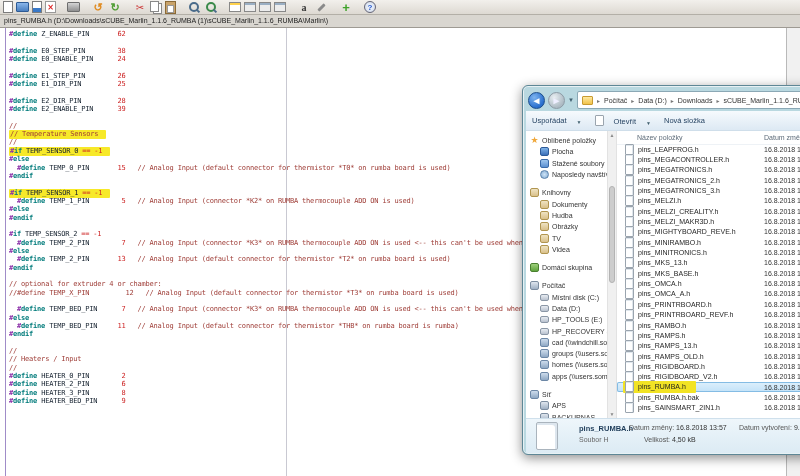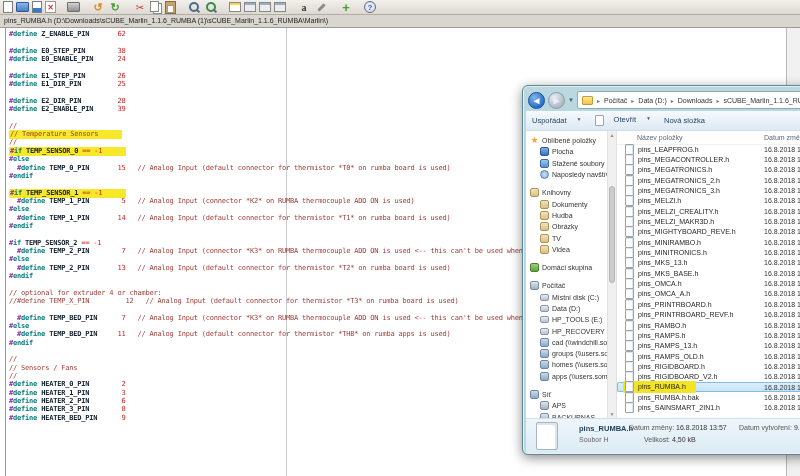--- a/index.html
+++ b/index.html
@@ -38,43 +38,43 @@
     border-bottom:1px solid #9e9a93;box-sizing:border-box;z-index:1;
     font-size:7px;color:#222;line-height:12px;padding-left:4px;white-space:nowrap;overflow:hidden}
   .ed-code{position:absolute;left:0;top:28px;width:786px;bottom:0;background:#fff;overflow:hidden;z-index:1}
   .gutterline{position:absolute;left:5px;top:0;bottom:0;width:1px;background:#a08cc8}
   .guideline{position:absolute;left:286px;top:0;bottom:0;width:1px;background:#c9c9d2}
   .ed-sb{position:absolute;left:786px;top:28px;width:14px;bottom:0;background:#f1f1f1;border-left:1px solid #b9b9b9;box-sizing:border-box;z-index:1}
   .codewrap{position:absolute;left:9px;top:2px;right:0}
   .cl{height:8.35px;white-space:pre;font-family:"DejaVu Sans Mono",monospace;font-size:7px;line-height:8.35px;letter-spacing:-0.2px;color:#222}
   .cl .kw{color:#007b7b;font-weight:bold}
   .cl .hsh{color:#8b2fa8;font-weight:bold}
-  .cl .id{color:#14202e;font-weight:bold}
+  .cl .id{color:#14202e;font-weight:normal}
   .cl .num{color:#cc2222}
   .cl .c{color:#9e3c36}
-  .cl .mark{background:#f7e929;padding:0 24px 1px 1px;border-radius:1px}
+  .cl .mark{background:#f7e929;padding:0 8px 1px 1px;border-radius:1px}
   
   .explorer{position:absolute;left:522px;top:85px;width:380px;height:370px;z-index:5;
     background:#b9d8e0;border:1px solid #5e8796;border-radius:6px;
     box-shadow:0 3px 12px rgba(0,0,0,.45), inset 0 0 0 1px rgba(255,255,255,.65);
     box-sizing:border-box;padding:3px}
   .addr-row{height:22px;display:flex;align-items:center;gap:3px;padding:0 2px}
   .nav-circle{width:17px;height:17px;border-radius:50%;flex:none;display:flex;align-items:center;justify-content:center;
     font-size:10px;color:#fff;box-sizing:border-box}
   .btn-back{background:radial-gradient(circle at 35% 30%,#7db4ef,#2a6fce 70%);border:1px solid #1c4e8a}
   .btn-fwd{background:radial-gradient(circle at 35% 30%,#e8eef2,#aebbc4 70%);border:1px solid #8d9ba5;color:#eef}
   .addr-drop{font-size:6px;color:#41606f}
   .addr-box{flex:1;height:16px;background:#fff;border:1px solid #8ba8b5;border-radius:2px;
     display:flex;align-items:center;gap:3px;padding:0 4px;font-size:7px;color:#333;overflow:hidden;white-space:nowrap}
   .crumb-folder{width:9px;height:7px;background:linear-gradient(#ffe9a0,#f0c24a);border:1px solid #c89a30;border-radius:1px;flex:none}
   .crumb-sep{color:#777;font-size:6px;padding:0 1px}
   .crumb{color:#333}
   .exp-toolbar{height:19px;background:linear-gradient(#f6fafd,#dde9f4);border-bottom:1px solid #cfdeea;
     display:flex;align-items:center;gap:13px;padding-left:6px;font-size:7.5px;color:#1e3c5c}
-  .tb-item{display:flex;align-items:flex-start;gap:10px}
+  .tb-item{display:flex;align-items:flex-end;gap:10px}
   .tb-caret{font-size:5px;color:#41606f}
   .tb-doc{width:7px;height:9px;background:#fff;border:1px solid #9aa4ae;border-radius:1px}
   .exp-main{display:flex;height:287px;background:#fff}
   .navpane{width:81px;background:#fff;padding-top:4px;box-sizing:border-box;overflow:hidden}
   .nav-sec{margin-bottom:7px}
   .nav-item{height:11.3px;display:flex;align-items:center;gap:3px;font-size:7px;color:#333;white-space:nowrap;overflow:hidden}
   .si{width:9px;height:9px;border-radius:2px;flex:none;box-sizing:border-box}
   .si-star{border:none;border-radius:0;color:#f0a83c;font-size:9px;line-height:9px;text-align:center}
   .si-star::after{content:'★'}
   .si-desktop{background:linear-gradient(#7fb3e8,#3b6fb8);border:1px solid #2c5a99}
@@ -177,42 +177,40 @@
       <div class="cl"><span class="mark"><span class="c">// Temperature Sensors</span></span></div>
       <div class="cl"><span class="c">//</span></div>
       <div class="cl"><span class="mark"><span class="hsh">#</span><span class="kw">if</span> <span class="id">TEMP_SENSOR_0</span> <span class="num">==</span> <span class="num">-1</span></span></div>
       <div class="cl"><span class="hsh">#</span><span class="kw">else</span></div>
       <div class="cl">  <span class="hsh">#</span><span class="kw">define</span> <span class="id">TEMP_0_PIN</span>       <span class="num">15</span>   <span class="c">// Analog Input (default connector for thermistor *T0* on rumba board is used)</span></div>
       <div class="cl"><span class="hsh">#</span><span class="kw">endif</span></div>
       <div class="cl">&nbsp;</div>
       <div class="cl"><span class="mark"><span class="hsh">#</span><span class="kw">if</span> <span class="id">TEMP_SENSOR_1</span> <span class="num">==</span> <span class="num">-1</span></span></div>
       <div class="cl">  <span class="hsh">#</span><span class="kw">define</span> <span class="id">TEMP_1_PIN</span>        <span class="num">5</span>   <span class="c">// Analog Input (connector *K2* on RUMBA thermocouple ADD ON is used)</span></div>
       <div class="cl"><span class="hsh">#</span><span class="kw">else</span></div>
-      <div class="cl">  <span class="hsh">#</span><span class="kw">define</span> <span class="id">TEMP_1_PIN</span>       <span class="num">14</span>   <span class="c">// Analog Input (default connector for thermistor *T1* on rumba board is used)</span></div>
       <div class="cl"><span class="hsh">#</span><span class="kw">endif</span></div>
       <div class="cl">&nbsp;</div>
       <div class="cl"><span class="hsh">#</span><span class="kw">if</span> <span class="id">TEMP_SENSOR_2</span> <span class="num">==</span> <span class="num">-1</span></div>
       <div class="cl">  <span class="hsh">#</span><span class="kw">define</span> <span class="id">TEMP_2_PIN</span>        <span class="num">7</span>   <span class="c">// Analog Input (connector *K3* on RUMBA thermocouple ADD ON is used &lt;-- this can't be used when TEMP_SENSOR_BED is defined as thermocouple)</span></div>
       <div class="cl"><span class="hsh">#</span><span class="kw">else</span></div>
       <div class="cl">  <span class="hsh">#</span><span class="kw">define</span> <span class="id">TEMP_2_PIN</span>       <span class="num">13</span>   <span class="c">// Analog Input (default connector for thermistor *T2* on rumba board is used)</span></div>
       <div class="cl"><span class="hsh">#</span><span class="kw">endif</span></div>
       <div class="cl">&nbsp;</div>
       <div class="cl"><span class="c">// optional for extruder 4 or chamber:</span></div>
       <div class="cl"><span class="c">//#define TEMP_X_PIN         12   // Analog Input (default connector for thermistor *T3* on rumba board is used)</span></div>
       <div class="cl">&nbsp;</div>
       <div class="cl">  <span class="hsh">#</span><span class="kw">define</span> <span class="id">TEMP_BED_PIN</span>      <span class="num">7</span>   <span class="c">// Analog Input (connector *K3* on RUMBA thermocouple ADD ON is used &lt;-- this can't be used when TEMP_SENSOR_2 is defined as thermocouple)</span></div>
       <div class="cl"><span class="hsh">#</span><span class="kw">else</span></div>
-      <div class="cl">  <span class="hsh">#</span><span class="kw">define</span> <span class="id">TEMP_BED_PIN</span>     <span class="num">11</span>   <span class="c">// Analog Input (default connector for thermistor *THB* on rumba apps is used)</span></div>
+      <div class="cl">  <span class="hsh">#</span><span class="kw">define</span> <span class="id">TEMP_BED_PIN</span>     <span class="num">11</span>   <span class="c">// Analog Input (default connector for thermistor *THB* on rumba board is rumba)</span></div>
       <div class="cl"><span class="hsh">#</span><span class="kw">endif</span></div>
       <div class="cl">&nbsp;</div>
       <div class="cl"><span class="c">//</span></div>
-      <div class="cl"><span class="c">// Sensors / Fans</span></div>
+      <div class="cl"><span class="c">// Heaters / Input</span></div>
       <div class="cl"><span class="c">//</span></div>
       <div class="cl"><span class="hsh">#</span><span class="kw">define</span> <span class="id">HEATER_0_PIN</span>        <span class="num">2</span></div>
-      <div class="cl"><span class="hsh">#</span><span class="kw">define</span> <span class="id">HEATER_1_PIN</span>        <span class="num">3</span></div>
       <div class="cl"><span class="hsh">#</span><span class="kw">define</span> <span class="id">HEATER_2_PIN</span>        <span class="num">6</span></div>
       <div class="cl"><span class="hsh">#</span><span class="kw">define</span> <span class="id">HEATER_3_PIN</span>        <span class="num">8</span></div>
       <div class="cl"><span class="hsh">#</span><span class="kw">define</span> <span class="id">HEATER_BED_PIN</span>      <span class="num">9</span></div>
     </div>
 </div>
 <div class="ed-sb"></div>
 
 <div class="explorer">
   <div class="addr-row">
     <div class="nav-circle btn-back">◄</div>

